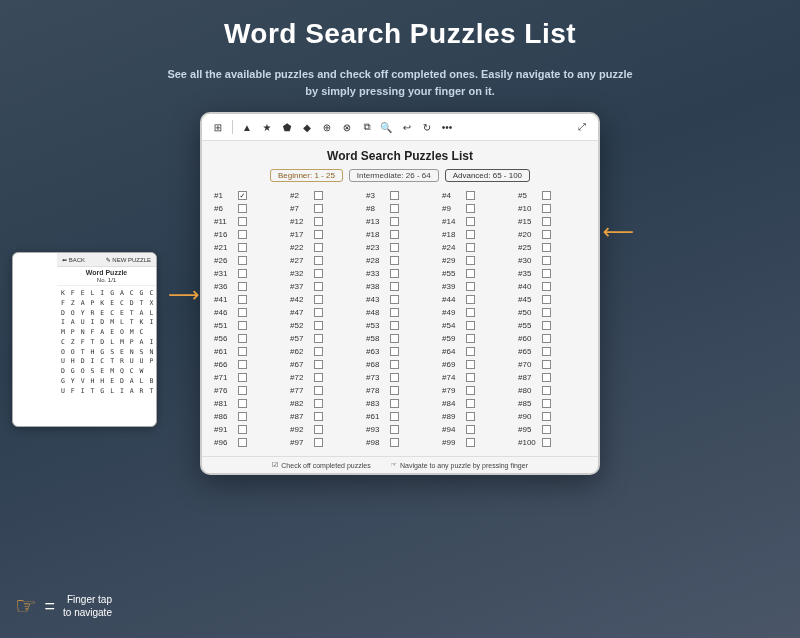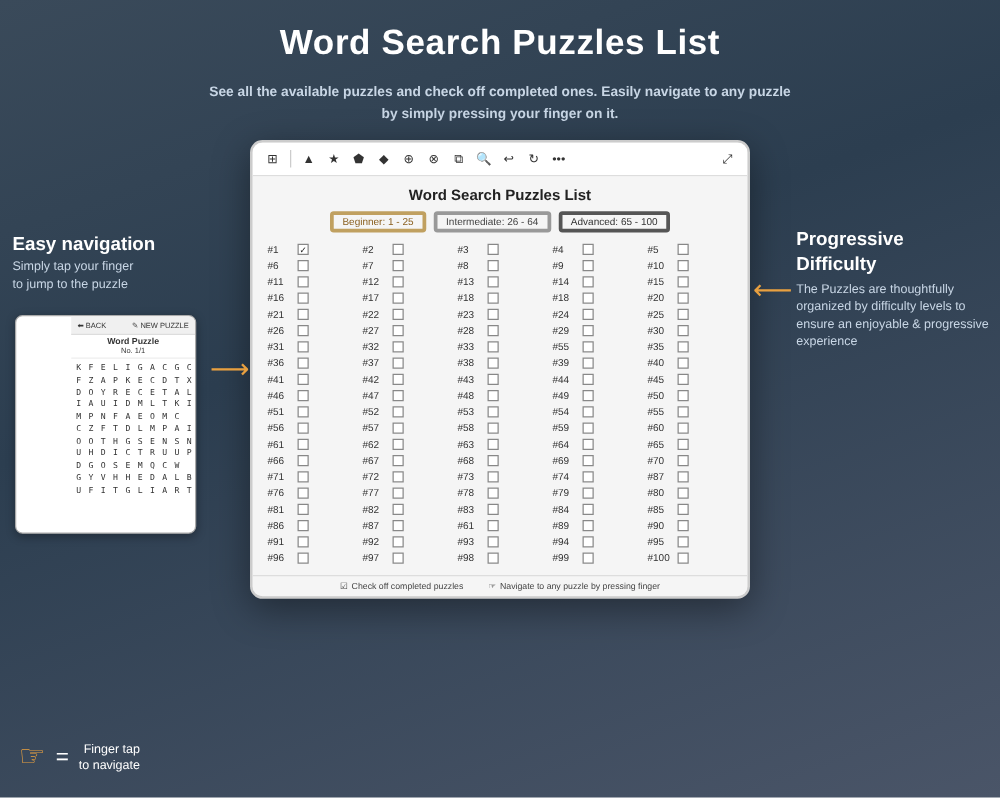--- a/index.html
+++ b/index.html
@@ -162,21 +162,21 @@
       margin-bottom: 6px;
     }
 
     .difficulty-row {
       display: flex;
       justify-content: center;
       gap: 6px;
       margin-bottom: 8px;
     }
     .diff-badge {
-      border: 3px solid #a21caf;
+      border: 1px solid #a21caf;
       border-radius: 3px;
       padding: 1px 7px;
       font-size: 8px;
       color: #444;
       text-align: right;
     }
     .diff-badge.beginner { border-color: #c0a060; color: #8a6020; }
     .diff-badge.intermediate { border-color: #999; color: #444; }
     .diff-badge.advanced { border-color: #555; color: #333; }
 
@@ -272,24 +272,20 @@
 <div class="header">
   <h1>Word Search Puzzles List</h1>
   <p>
     <span>See all the available puzzles and check off completed ones. Easily navigate to any puzzle</span><br>
     <span>by simply pressing your finger on it.</span>
   </p>
 </div>
 
 <div class="main-area">
 
-  <div class="left-annotation">
-    <div class="annotation-title">Easy navigation</div>
-    <div class="annotation-text">Simply tap your finger<br>to jump to the puzzle</div>
-  </div>
 
   <div class="small-device">
     <div class="small-device-header">
       <span>⬅ BACK</span>
       <span>✎ NEW PUZZLE</span>
     </div>
     <div class="small-device-title">Word Puzzle<br><span style="font-weight:normal;font-size:6px;">No. 1/1</span></div>
     <div class="small-device-grid">
       K&nbsp;F&nbsp;E&nbsp;L&nbsp;I&nbsp;G&nbsp;A&nbsp;C&nbsp;G&nbsp;C&nbsp;B<br>
       F&nbsp;Z&nbsp;A&nbsp;P&nbsp;K&nbsp;E&nbsp;C&nbsp;D&nbsp;T&nbsp;X&nbsp;L<br>
@@ -746,24 +742,20 @@
       </div>
       <div class="bottom-item">
         <span>☞</span>
         <span>Navigate to any puzzle by pressing finger</span>
       </div>
     </div>
   </div>
 
   <div class="arrow-right" style="color:#e8a040;">⟵</div>
 
-  <div class="right-annotation">
-    <div class="annotation-title">Progressive<br>Difficulty</div>
-    <div class="annotation-text">The Puzzles are thoughtfully organized by difficulty levels to ensure an enjoyable &amp; progressive experience</div>
-  </div>
 
 </div>
 
 <div class="bottom-left">
   <span class="finger-icon" style="color:#e8a040;">☞</span>
   <span class="equals">=</span>
   <span class="finger-label">Finger tap<br>to navigate</span>
 </div>
 
 </body></html>

